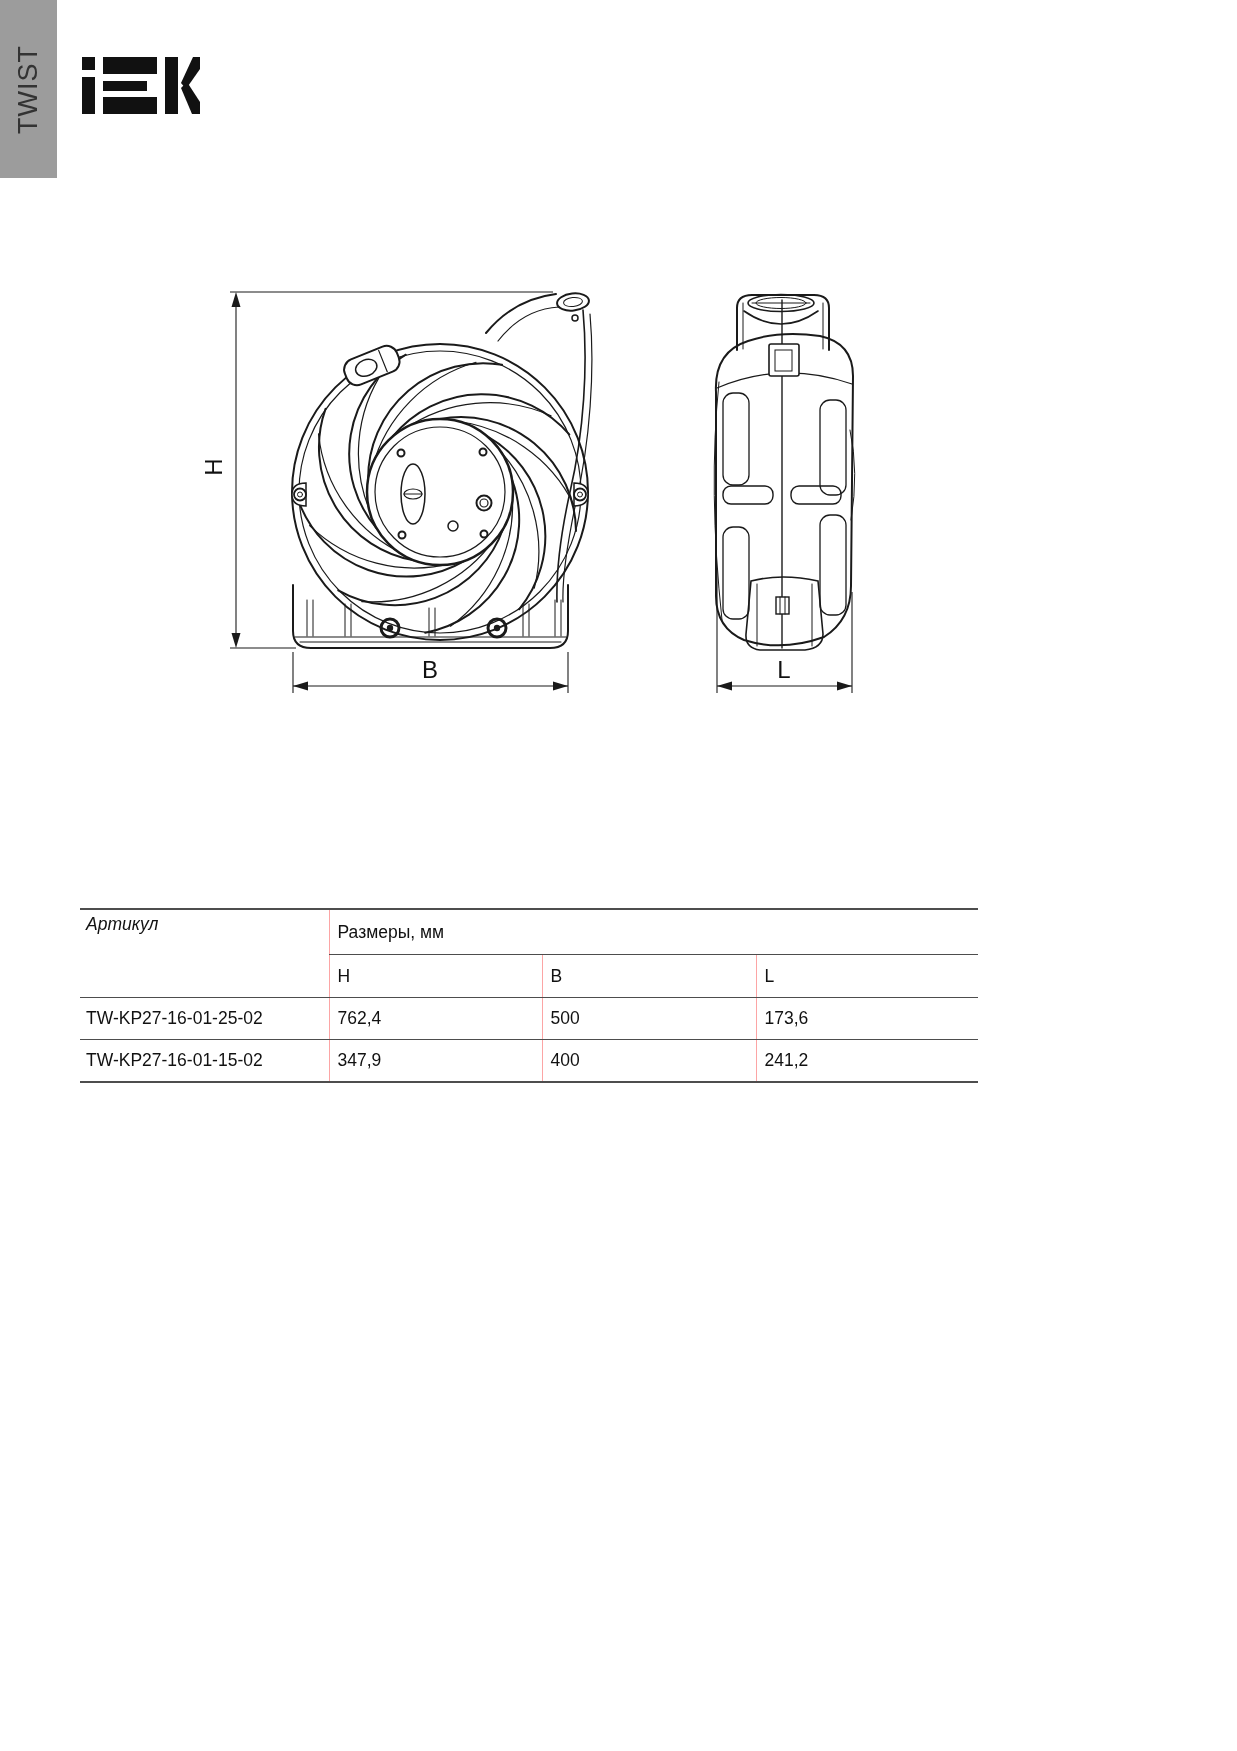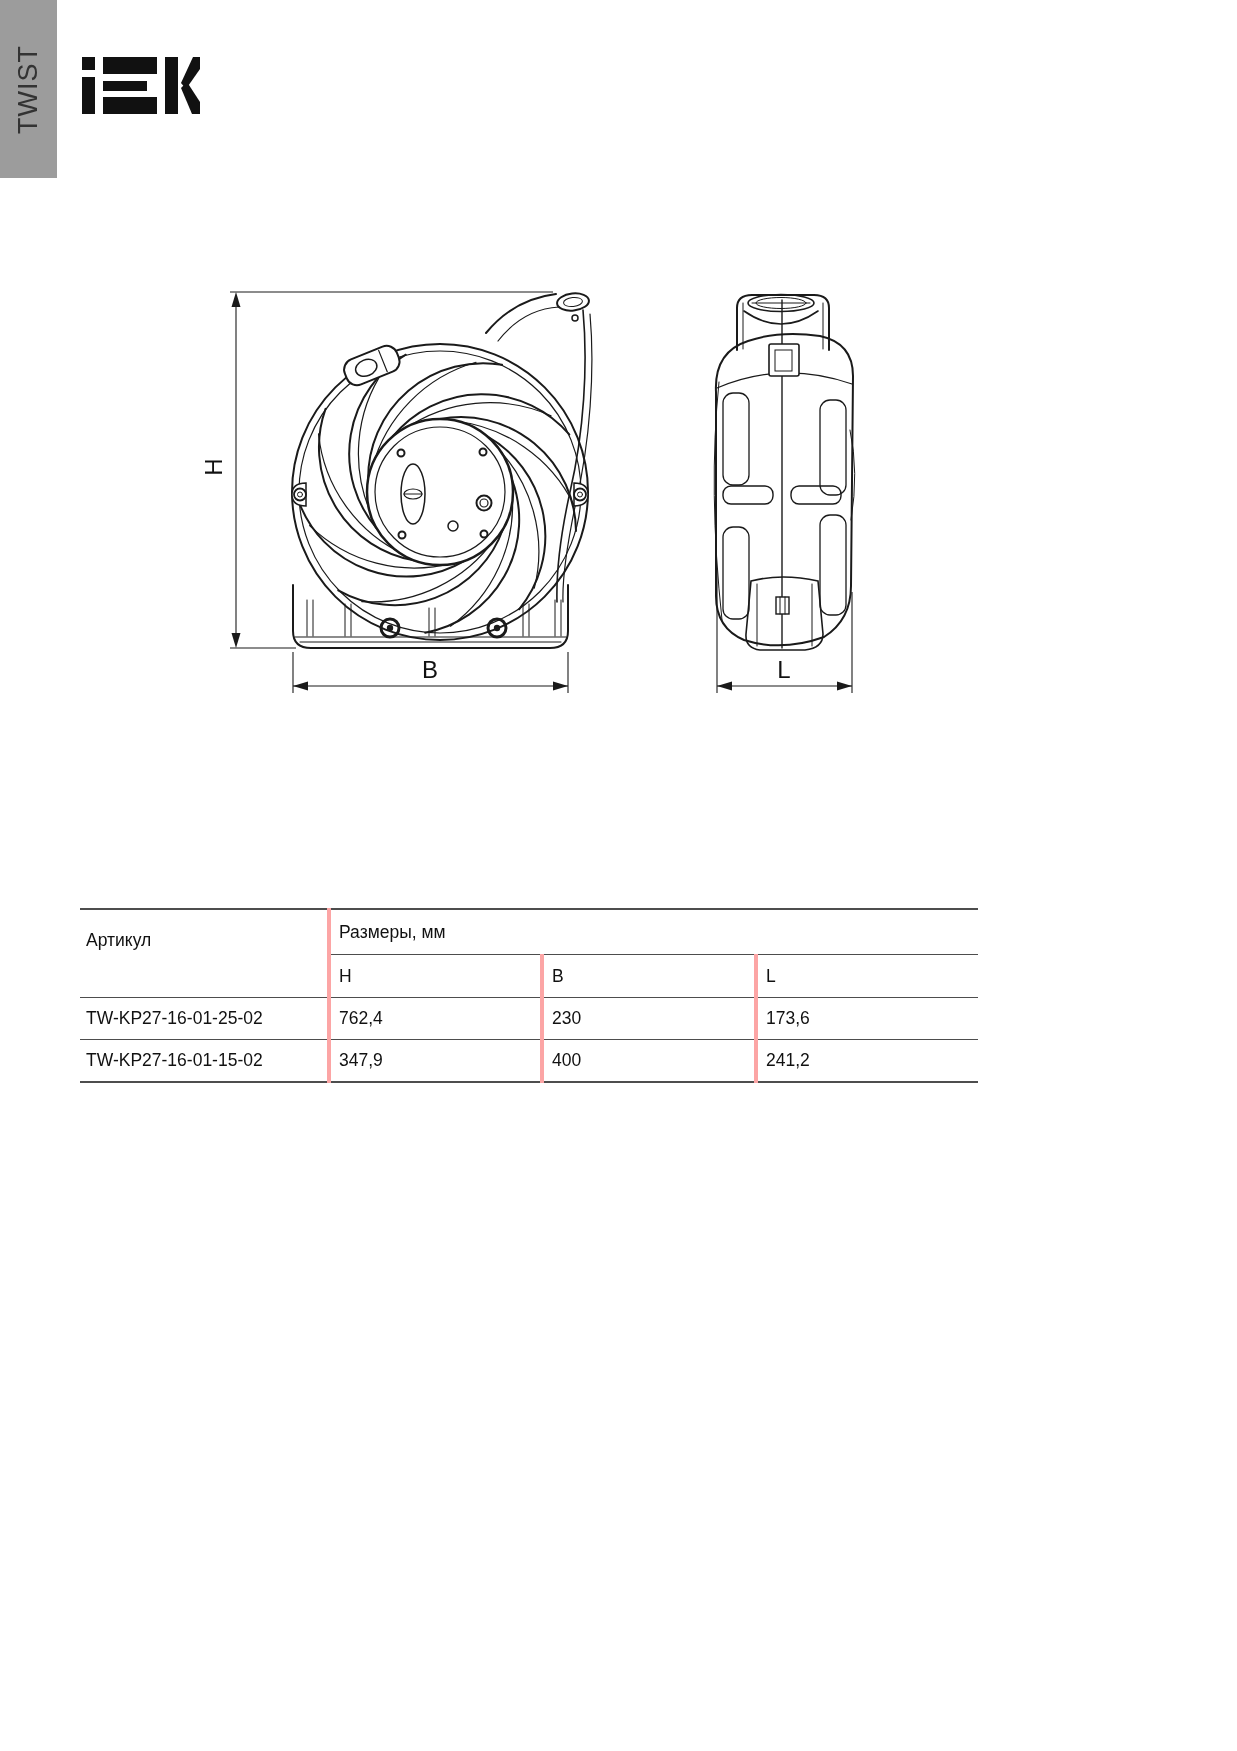--- a/index.html
+++ b/index.html
@@ -15,26 +15,26 @@
   
   .drawing{position:absolute;left:180px;top:240px;width:720px;height:470px;}
   .drawing text{font-family:"Liberation Sans",sans-serif;font-size:24px;fill:#111;stroke:none;}
   
   .dims-table{position:absolute;left:80px;top:908px;border-collapse:collapse;
               border-top:2px solid #4d4d4d;border-bottom:2px solid #4d4d4d;
               table-layout:fixed;width:898px;}
   .dims-table td{font-size:17.5px;color:#111;padding:0 0 0 8px;vertical-align:middle;
                  white-space:nowrap;overflow:hidden;}
   .dims-table td.article-col{padding-left:6px;}
-  .dims-table .v{border-left:4px solid #fca5a5;}
+  .dims-table .v{border-left:1px solid #fca5a5;}
   .dims-table .hb{border-bottom:1px solid #4d4d4d;}
   .dims-table tr.hr1 td{height:44px;}
   .dims-table tr.hr2 td{height:42px;}
   .dims-table tr.dr td{height:41px;}
-  .dims-table td.rowspan-cell{vertical-align:top;padding-top:20px;}
+  .dims-table td.rowspan-cell{vertical-align:top;padding-top:4px;font-style:italic;}
   
   .caption{position:absolute;left:75px;top:1207px;width:860px;font-size:21px;
            word-spacing:10px;letter-spacing:0.2px;color:#111;}
 </style>
 </head>
 <body>
 
 <div class="page">
 
   <div class="side-tab">
@@ -237,21 +237,21 @@
       <td colspan="3" class="v hb">Размеры, мм</td>
     </tr>
     <tr class="hr2">
       <td class="v hb">H</td>
       <td class="v hb">B</td>
       <td class="v hb">L</td>
     </tr>
     <tr class="dr">
       <td class="article-col hb">TW-KP27-16-01-25-02</td>
       <td class="v hb">762,4</td>
-      <td class="v hb">230</td>
+      <td class="v hb">500</td>
       <td class="v hb">173,6</td>
     </tr>
     <tr class="dr">
       <td class="article-col">TW-KP27-16-01-15-02</td>
       <td class="v">347,9</td>
       <td class="v">400</td>
       <td class="v">241,2</td>
     </tr>
   </tbody>
     </table>

